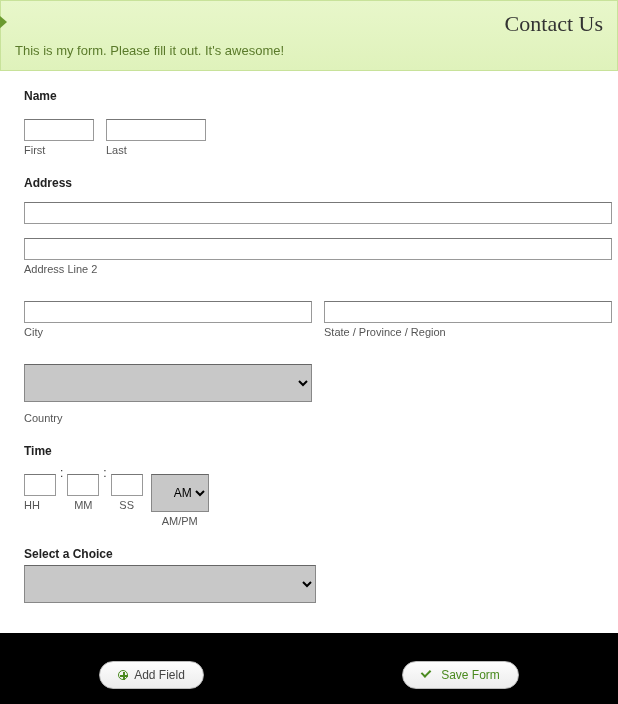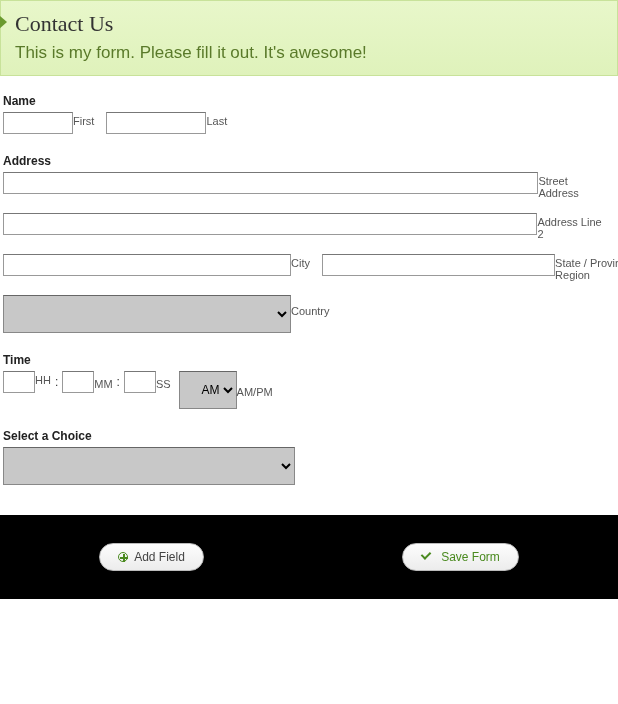--- a/index.html
+++ b/index.html
@@ -1,28 +1,28 @@
 <!DOCTYPE html>
 <html><head>
 <meta charset="utf-8">
 <style>
 * { box-sizing: border-box; margin: 0; padding: 0; }
 body { font-family: "Lucida Grande", "Lucida Sans Unicode", Verdana, sans-serif; font-size: 12px; color: #333; background: #fff; width: 618px; }
 .header { background: linear-gradient(#e8f7ca, #dff2bb); border: 1px solid #c8e29a; padding: 10px 14px 12px 14px; position: relative; }
 .header-arrow { position: absolute; left: -2px; top: 14px; width: 0; height: 0; border-top: 7px solid transparent; border-bottom: 7px solid transparent; border-left: 8px solid #6a9a2f; }
-.header h1 { font-family: Georgia, serif; font-size: 22px; font-weight: normal; color: #333; }
-.header p { font-size: 17px; color: #5a7a2a; margin-top: 6px; }
-.form-area { padding: 18px 14px 24px 3px; }
+.header h1 { font-family: Georgia, serif; font-size: 22px; font-weight: normal; color: #333; text-align: right; }
+.header p { font-size: 13px; color: #5a7a2a; margin-top: 6px; }
+.form-area { padding: 18px 14px 24px 24px; }
 .field-block { margin-bottom: 20px; }
 .label-main { font-weight: bold; font-size: 12px; display: block; margin-bottom: 4px; color: #222; }
 .sublabel { font-size: 11px; color: #555; margin-top: 3px; display: block; }
 input[type=text] { border: 1px solid #999; border-top-color: #777; background: #fff; height: 22px; padding: 2px 4px; font-size: 12px; }
 select { border: 1px solid #888; border-top-color: #666; background: #c8c8c8; height: 38px; font-size: 12px; text-align: right; }
 .row { display: flex; gap: 12px; }
-.col { display: flex; flex-direction: row; }
+.col { display: flex; flex-direction: column; margin-top: 12px; }
 .footer { background: #000000; padding: 28px 0; display: flex; justify-content: space-around; align-items: center; }
 .btn { background: linear-gradient(#fdfdfd, #ececec); border: 1px solid #bbb; border-radius: 14px; padding: 6px 18px; font-size: 12px; cursor: pointer; display: inline-flex; align-items: center; gap: 6px; color: #444; }
 .btn-save { color: #4a8a1f; }
 .icon-add { width: 10px; height: 10px; border-radius: 50%; border: 1px solid #4a8a1f; position: relative; display: inline-block; }
 .icon-add::before { content: ""; position: absolute; left: 4px; top: 1px; width: 2px; height: 8px; background: #4a8a1f; }
 .icon-add::after { content: ""; position: absolute; top: 4px; left: 1px; height: 2px; width: 8px; background: #4a8a1f; }
 .icon-check { width: 14px; height: 14px; display: inline-block; position: relative; }
 .icon-check::after { content: ""; position: absolute; left: 2px; top: 5px; width: 4px; height: 7px; border-right: 2.5px solid #4a8a1f; border-bottom: 2.5px solid #4a8a1f; transform: rotate(45deg); transform-origin: center; top: 0px; }
 .time-sep { padding: 0 4px; line-height: 22px; }
 </style>
@@ -48,21 +48,20 @@
         <input type="text" style="width: 100px;" value="">
         <span class="sublabel">Last</span>
       </div>
     </div>
   </div>
 
   <div class="field-block">
     <span class="label-main">Address</span>
     <div class="col" style="margin-bottom:14px">
       <input type="text" style="width: 588px;" value="">
-      <span class="sublabel">Street Address</span>
     </div>
     <div class="col" style="margin-bottom:14px">
       <input type="text" style="width: 588px;" value="">
       <span class="sublabel">Address Line 2</span>
     </div>
     <div class="row" style="margin-bottom:14px">
       <div class="col" style="flex:1">
         <input type="text" style="width: 288px;" value="">
         <span class="sublabel">City</span>
       </div>

